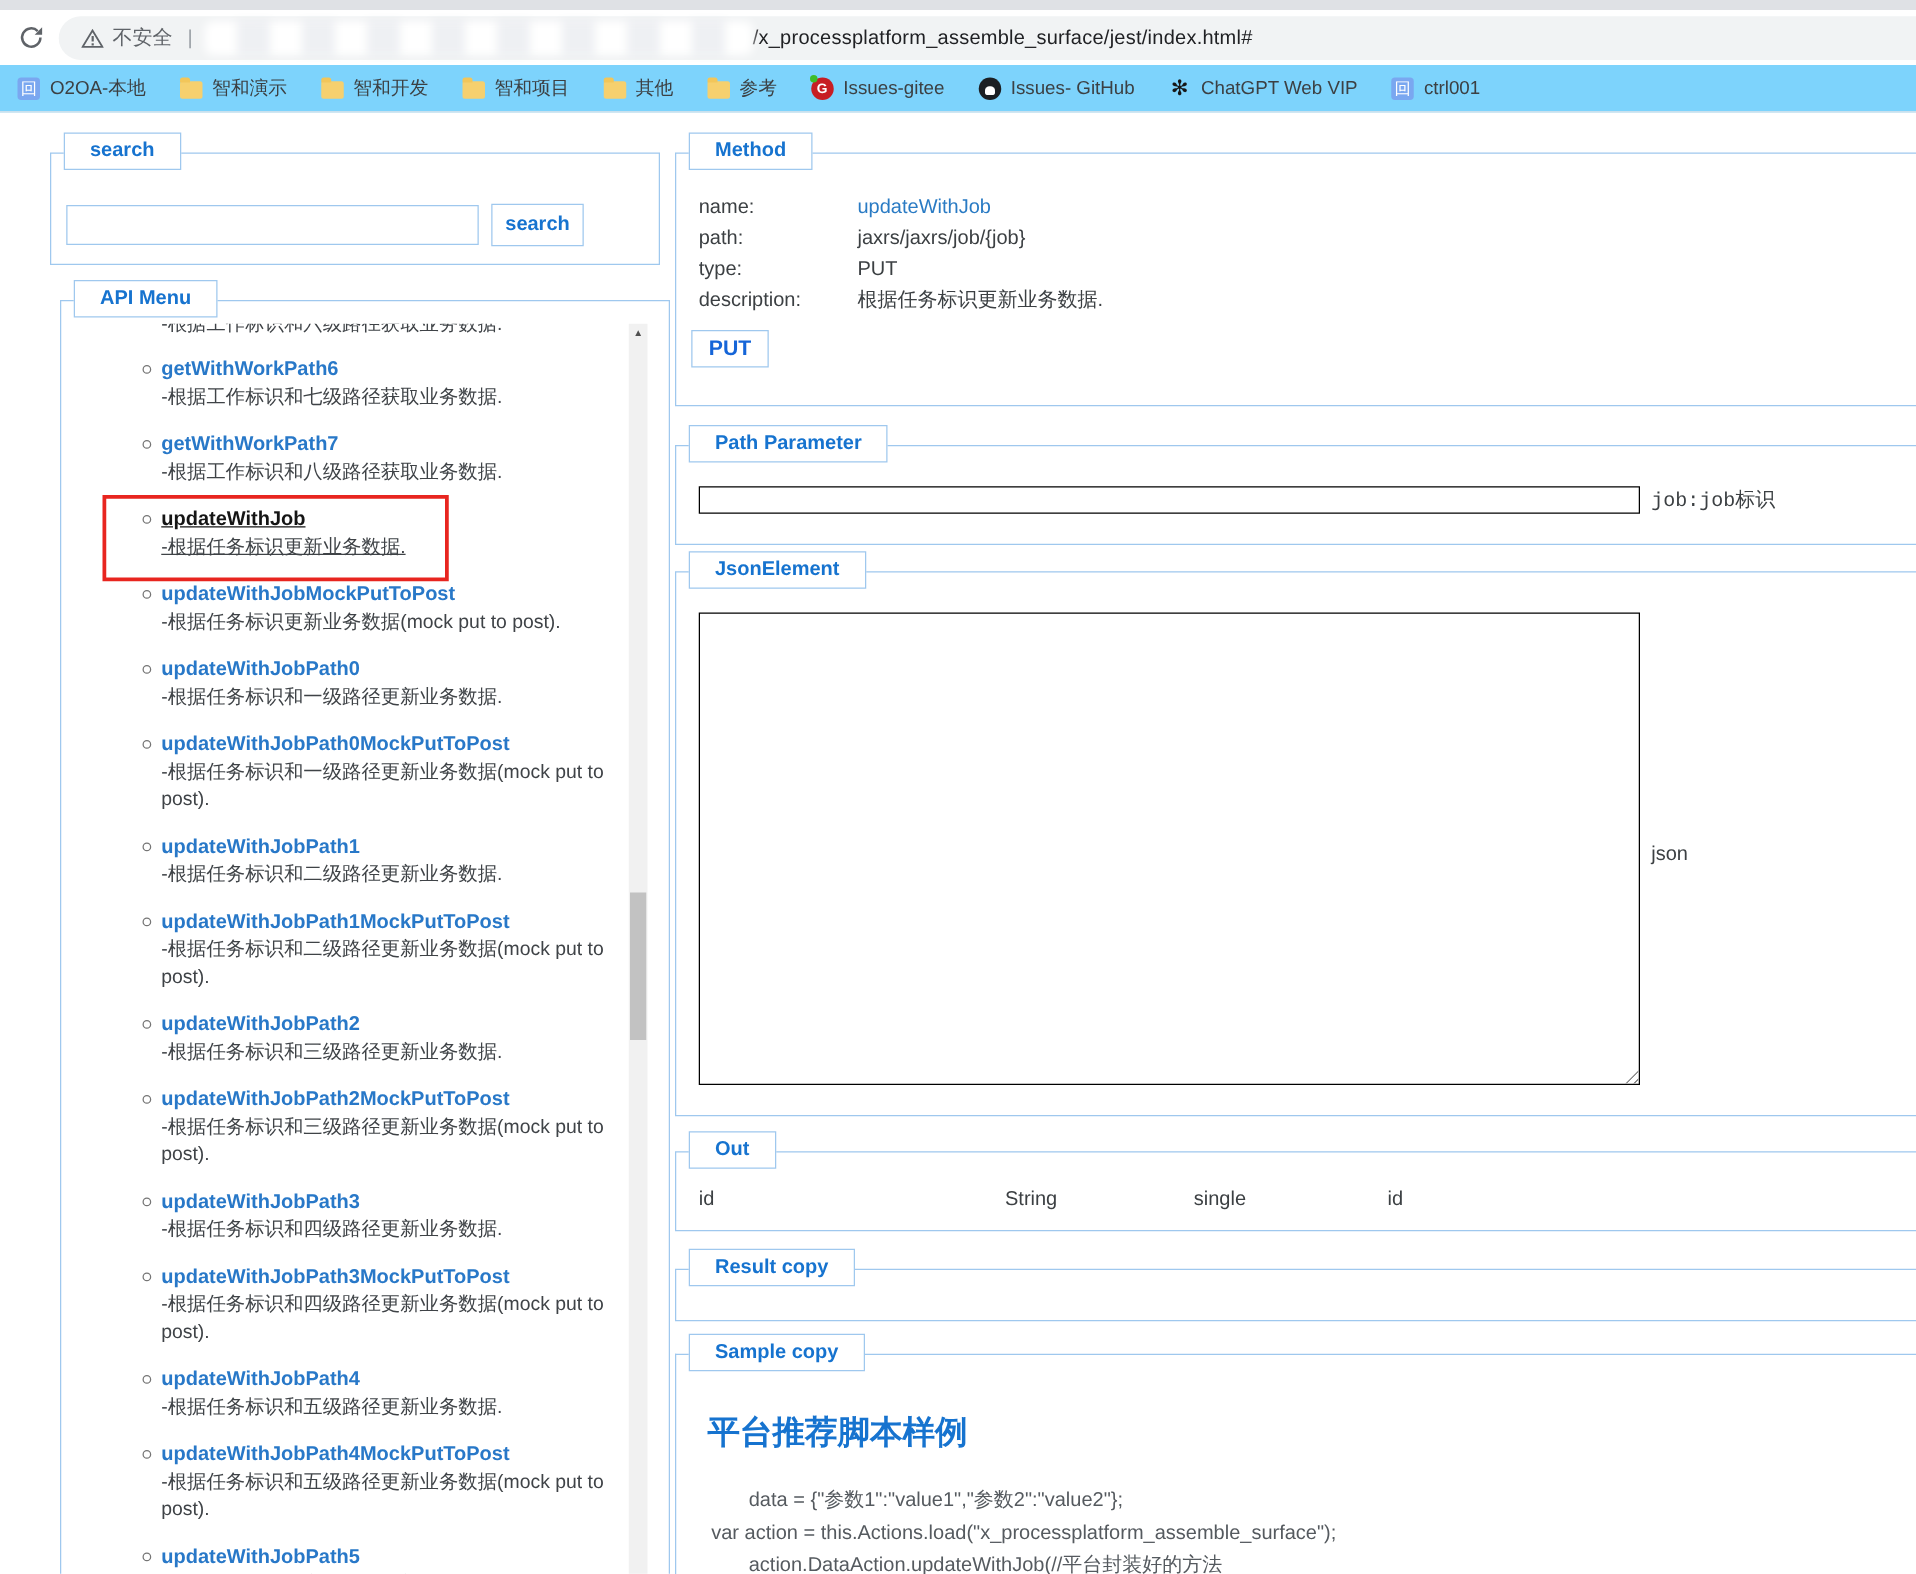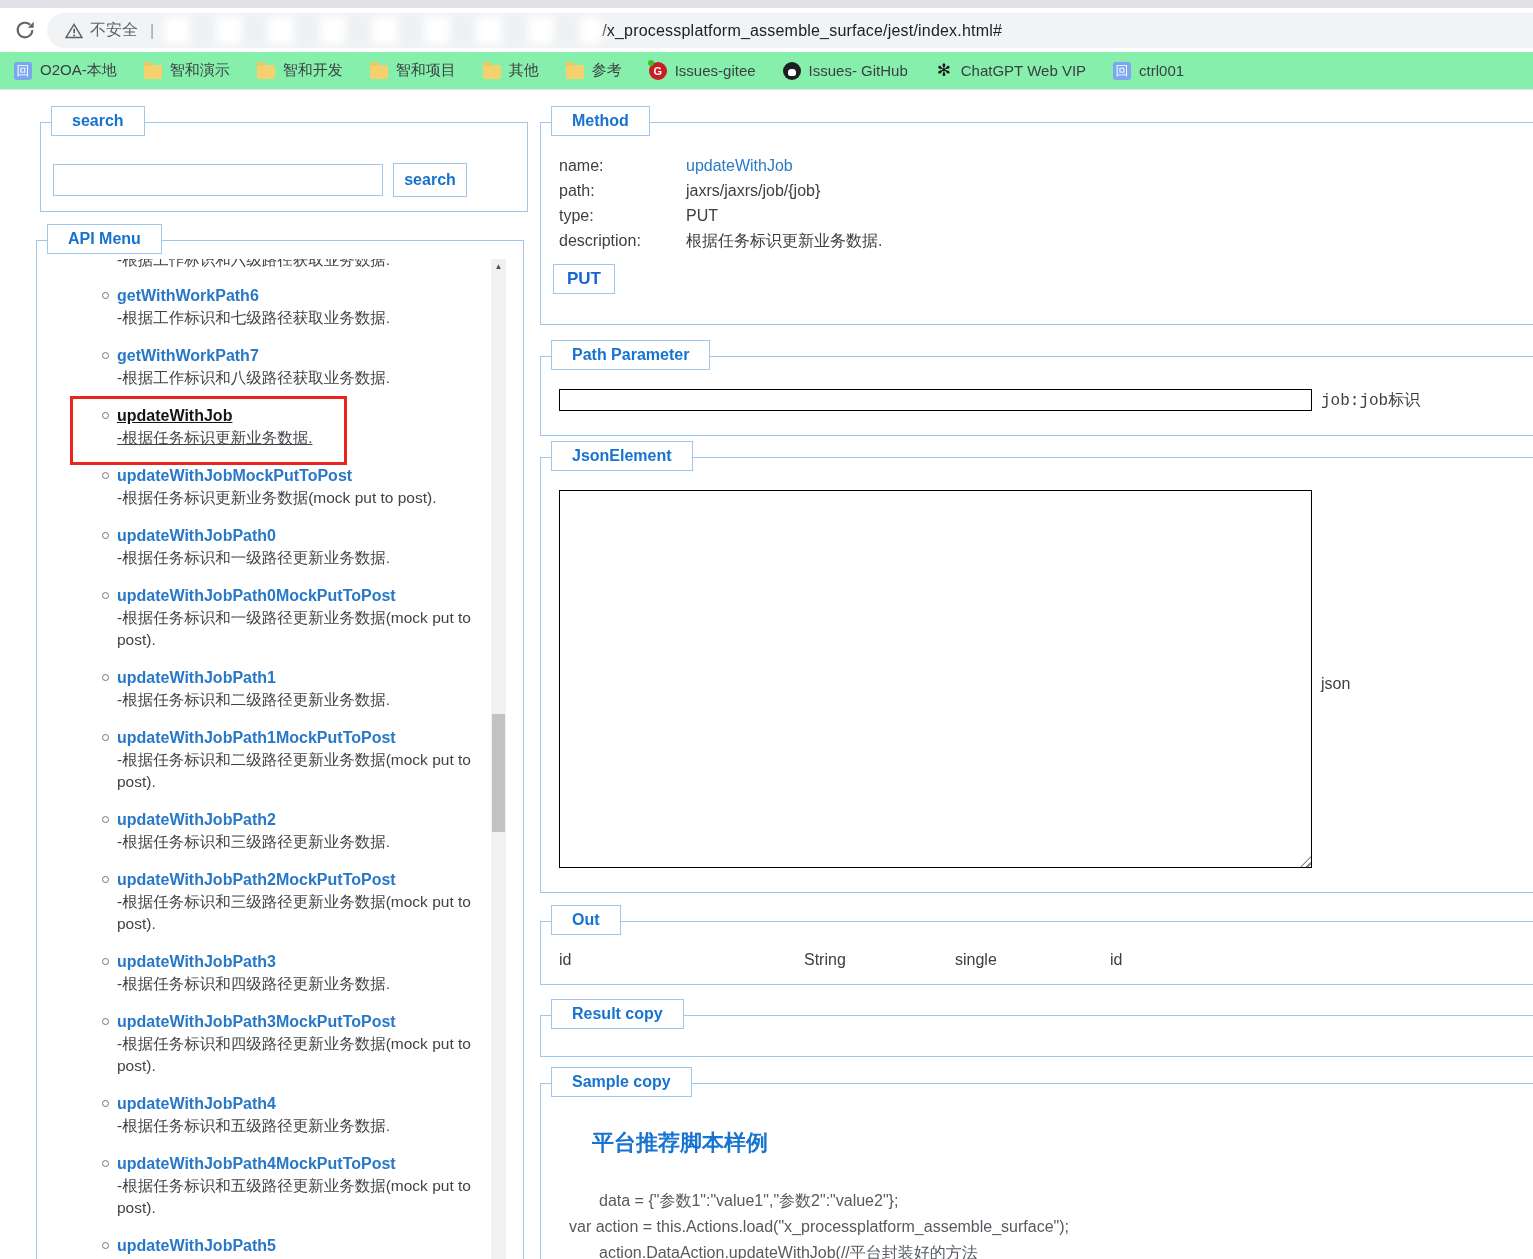--- a/index.html
+++ b/index.html
@@ -12,21 +12,21 @@
   #addr-row  { left:0; top:8px; width:1522px; height:44px; background:#fff; }
   #reload-btn { left:10px; top:7px; width:30px; height:30px; display:flex; align-items:center; justify-content:center; cursor:pointer; }
   #addr-pill { left:47px; top:5px; width:1486px; height:35px; background:#f1f3f4;
                border-radius:18px 0 0 18px; display:flex; align-items:center; padding-left:18px; }
   .sec-text { color:#5f6368; font-size:16px; margin-left:7px; }
   .sec-sep  { color:#9aa0a6; font-size:16px; margin:0 10px 0 12px; }
   #url-blur { width:438px; height:27px; border-radius:6px;
               background:repeating-linear-gradient(90deg,#ffffff 0 26px,#eef0f3 26px 52px);
               filter:blur(4px); }
   #url-text { color:#202124; font-size:16px; letter-spacing:.2px; }
-  #bm-row { left:0; top:52px; width:1533px; height:38px; background:#86efac;
+  #bm-row { left:0; top:52px; width:1533px; height:38px; background:#7dd3fc;
             border-bottom:1px solid #e4e6e9; display:flex; align-items:center; padding-left:14px; }
   .bm-item { display:flex; align-items:center; margin-right:27px; cursor:pointer; white-space:nowrap; }
   .bm-label { font-size:15px; color:#3c4043; margin-left:8px; }
   .bm-icon { width:18px; height:18px; position:relative; flex:0 0 auto; }
   .icon-o2oa { background:#7aa7f0; border-radius:3px; color:#fff; font-size:13px;
                line-height:18px; text-align:center; }
   .icon-o2oa::after { content:"回"; }
   .icon-folder { height:14px; margin-top:3px; background:#f6d06e; border-radius:2px; }
   .icon-folder::before { content:""; position:absolute; left:0; top:-3px; width:8px; height:4px;
                background:#f2c65a; border-radius:2px 2px 0 0; }
@@ -47,21 +47,21 @@
             color:#1673cf; font-size:16px; font-weight:bold; padding:5px 20px; white-space:nowrap; }
 
   
   #fs-search { left:40px; top:122px; width:488px; height:90px; }
   #search-input { position:absolute; left:12px; top:41px; width:330px; height:32px;
                   border:1px solid #9fc8ee; font-size:15px; padding:0 6px; outline:none; }
   #search-btn { position:absolute; left:352px; top:40px; width:74px; height:34px; background:#fff;
                 border:1px solid #9fc8ee; color:#1673cf; font-size:16px; font-weight:bold; cursor:pointer; }
 
   
-  #fs-menu { left:36px; top:240px; width:488px; height:1019px; border-bottom:none; }
+  #fs-menu { left:48px; top:240px; width:488px; height:1019px; border-bottom:none; }
   #menu-viewport { position:absolute; left:2px; top:18px; width:452px; bottom:0; overflow:hidden; }
   #menu-scroll-inner { margin-top:-10px; }
   .menu-clip { padding-left:78px; color:#3f4347; font-size:15.5px; line-height:22px; }
   .menu-item { position:relative; padding-left:78px; margin-top:16px; }
   .menu-item:first-of-type { margin-top:14px; }
   .mi-bullet { position:absolute; left:63px; top:7px; width:7px; height:7px; border:1px solid #757575;
                border-radius:50%; }
   .mi-name { color:#2878c8; font-size:16px; font-weight:bold; line-height:22px; cursor:pointer; }
   .mi-desc { color:#3f4347; font-size:15.5px; line-height:22px; max-width:368px; }
   .menu-item.selected .mi-name { color:#151515; text-decoration:underline; }
@@ -97,21 +97,21 @@
              clip-path:polygon(100% 0,100% 100%,0 100%); cursor:nwse-resize; }
   #json-label { position:absolute; left:780px; top:217px; color:#3c4043; font-size:16px; }
 
   #fs-out { top:921px; height:64px; }
   #out-row { position:absolute; left:18px; top:29px; display:flex; font-size:16px; color:#3c4043;gap:38px; }
   .out-cell:nth-child(1){ width:207px; } .out-cell:nth-child(2){ width:113px; }
   .out-cell:nth-child(3){ width:117px; } .out-cell:nth-child(4){ width:auto; }
 
   #fs-result { top:1015px; height:42px; }
   #fs-sample { top:1083px; height:190px; border-bottom:none; }
-  #sample-title { position:absolute; left:25px; top:44px; color:#1673cf; font-size:22px; font-weight:bold;margin-left:26px; }
+  #sample-title { position:absolute; left:25px; top:44px; color:#1673cf; font-size:26px; font-weight:bold; }
   #sample-code { position:absolute; left:28px; top:104px; color:#555a5f; font-size:16px; }
   .code-line { line-height:26px; white-space:pre; }
   .code-line.indent { padding-left:30px; }
 </style>
 </head>
 <body>
 
 <div class="abs" id="tab-strip"></div>
 
 <div class="abs" id="addr-row">

